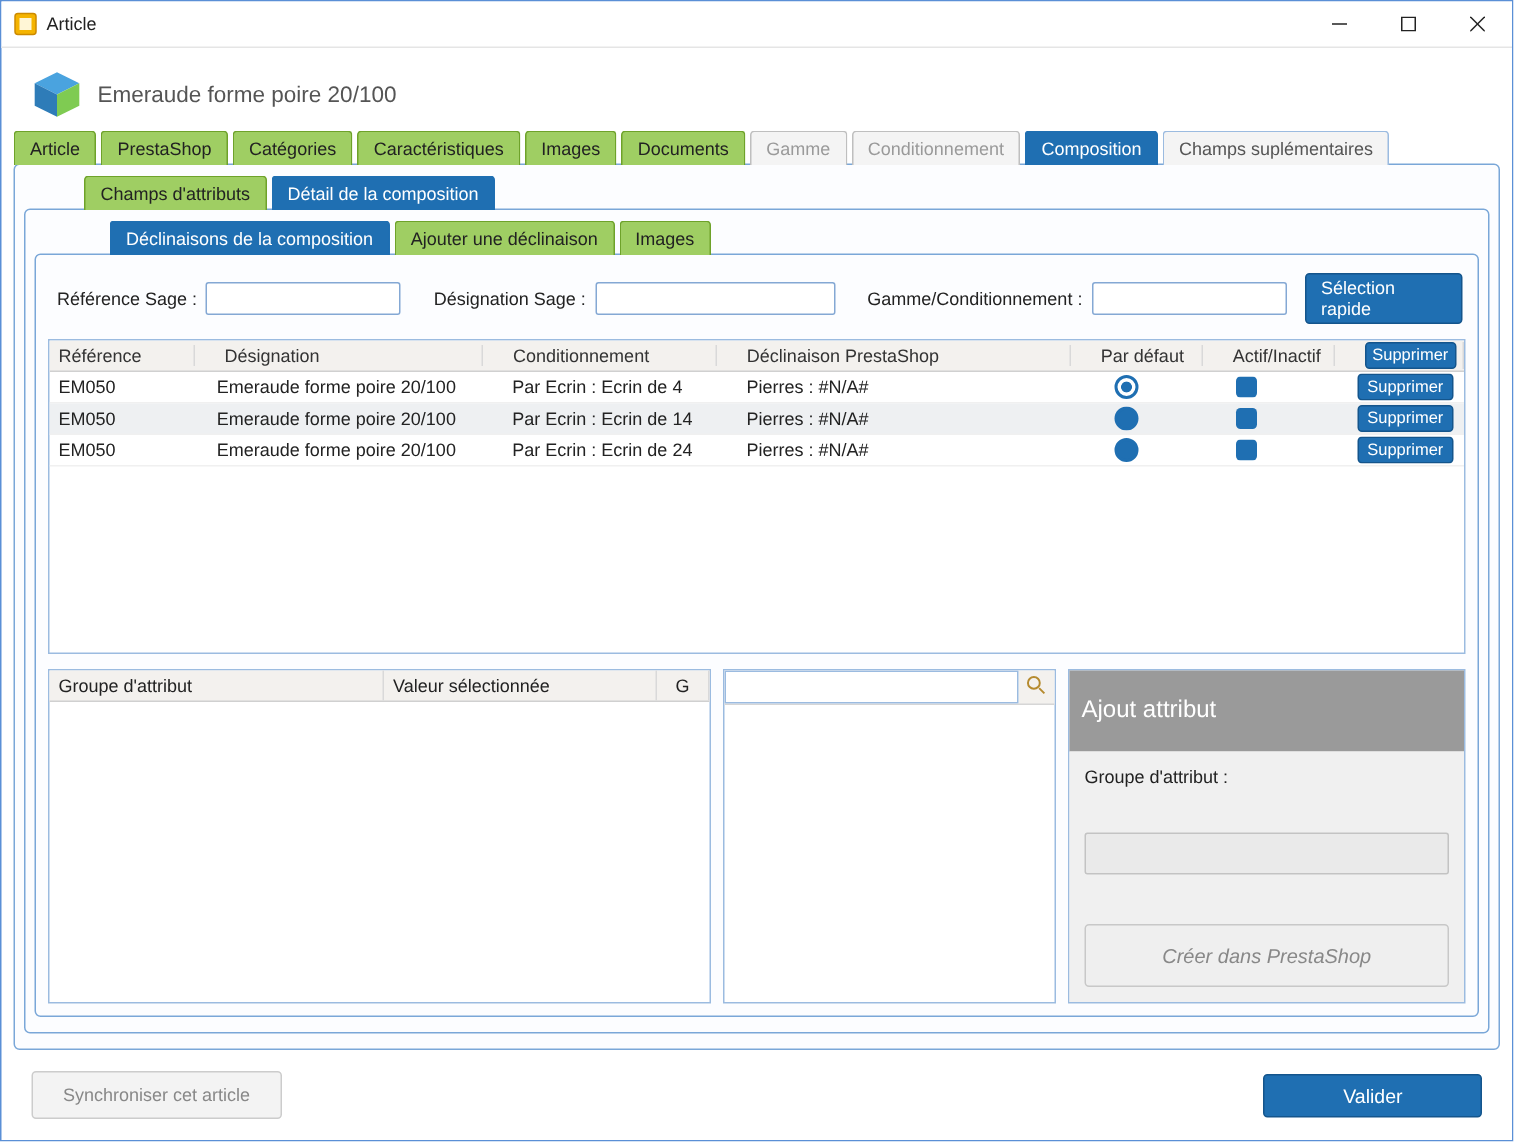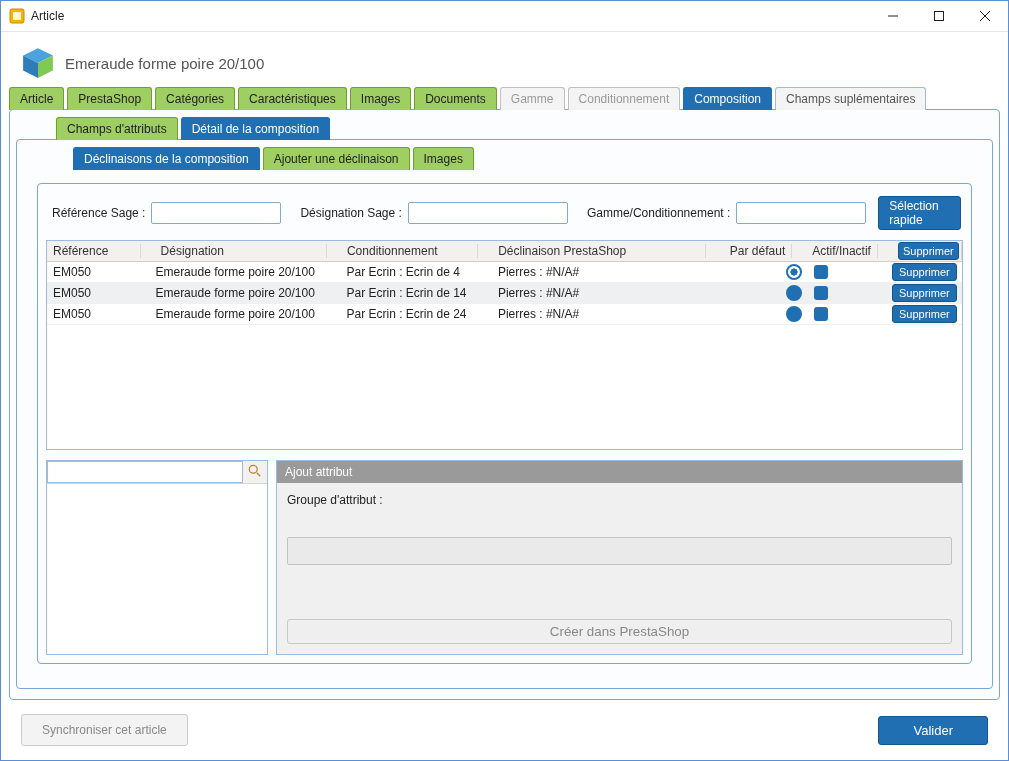--- a/index.html
+++ b/index.html
@@ -25,41 +25,41 @@
 .tab.blue{background:#1f6fb2;color:#fff;border-color:#1f6fb2;}
 .tab.blue-inactive{background:#f4f4f4;border-color:#9bbbe0;color:#555;}
 
 .tabs.sub{padding-left:40px;}
 .tabs.sub .tab{font-size:12px;}
 .tabs.sub2{padding-left:50px;}
 
 .panel{border:1px solid #7aa7d8;border-radius:4px;margin:0 8px;background:#fcfdff;}
 .panel.outer{flex:1;display:flex;flex-direction:column;padding:6px 6px 10px 6px;margin-bottom:6px;}
 .panel.mid{flex:1;display:flex;flex-direction:column;padding:6px 6px 10px 6px;margin:0;}
-.panel.inner{flex:1;display:flex;flex-direction:column;padding:8px;margin:14px;}
+.panel.inner{flex:1;display:flex;flex-direction:column;padding:8px;margin:0;}
 
 .filter-row{display:flex;align-items:center;gap:6px;padding:4px 2px 10px 6px;}
 .filter-row label{white-space:nowrap;}
 .txt{border:1px solid #84a8d4;border-radius:2px;height:20px;padding:0 4px;background:#fff;}
 .btn{background:#1f6fb2;color:#fff;border:1px solid #14558c;border-radius:3px;padding:2px 10px;font-size:12px;cursor:default;}
-.btn.wide{padding:6px 34px;font-size:13px;}
+.btn.wide{padding:6px 52px;font-size:13px;}
 .btn.light{background:#f3f3f3;color:#888;border:1px solid #ccc;}
 
 .grid{border:1px solid #9bbbe0;flex:0 0 208px;background:#fff;overflow:hidden;}
 .grid-head,.grid-row{display:flex;align-items:center;height:20px;}
 .grid-head{background:#f3f1ee;border-bottom:1px solid #d0d0d0;gap:14px;}
 .grid-head .gc{border-right:1px solid #d9d9d9;padding:0 6px;font-size:12px;color:#333;white-space:nowrap;overflow:hidden;}
 .grid-row .gc{padding:0 6px;font-size:12px;white-space:nowrap;overflow:hidden;}
 .grid-row{border-bottom:1px solid #f0f0f0;}
 .grid-row.alt{background:#eef0f2;}
 .gc.ref{width:96px;}
 .gc.des{width:190px;}
 .gc.cond{width:148px;}
 .gc.decl{width:240px;}
-.gc.def{width:70px;text-align:right;}
+.gc.def{width:70px;text-align:left;}
 .gc.act{width:70px;text-align:left;}
 .gc.sup{width:68px;text-align:center;}
 .hdr-btn{display:inline-block;background:#1f6fb2;color:#fff;border:1px solid #14558c;border-radius:3px;font-size:11px;padding:0 4px;line-height:16px;}
 .radio-dot{display:inline-block;width:12px;height:12px;border-radius:50%;border:2px solid #1f6fb2;vertical-align:middle;}
 .radio-dot.on{background:radial-gradient(circle,#1f6fb2 0 40%,#fff 45% 100%);} 
 .radio-dot.full{background:#1f6fb2;}
 .sq-dot{display:inline-block;width:14px;height:14px;border-radius:3px;background:#1f6fb2;vertical-align:middle;}
 .sup-btn{display:inline-block;background:#1f6fb2;color:#fff;border:1px solid #14558c;border-radius:3px;font-size:11px;padding:0 6px;line-height:16px;}
 
 .lower{display:flex;gap:8px;margin-top:10px;flex:1;}
@@ -68,24 +68,24 @@
 .lower .box2{flex:0 0 220px;display:flex;flex-direction:column;}
 .lower .box3{flex:1;display:flex;flex-direction:column;}
 .box1 .mini-head{display:flex;background:#f3f1ee;border-bottom:1px solid #d0d0d0;height:20px;}
 .box1 .mini-head .mc{border-right:1px solid #d9d9d9;padding:0 6px;font-size:12px;display:flex;align-items:center;}
 .mc.ga{flex:0 0 210px;}
 .mc.vs{flex:1;}
 .mc.g{flex:0 0 22px;justify-content:center;}
 .box2 .search-row{display:flex;align-items:center;border-bottom:1px solid #d6d6d6;background:#f3f1ee;height:22px;}
 .box2 .search-row .srch{flex:1;height:18px;border:1px solid #9bbbe0;margin:0;}
 .box2 .search-row .mag{width:24px;text-align:center;}
-.box3 .hdr{background:#9a9a9a;color:#fff;font-size:12px;padding:4px 8px;}
+.box3 .hdr{background:#9a9a9a;color:#fff;font-size:16px;padding:18px 8px;}
 .box3 .body{flex:1;background:#f0f0f0;padding:10px;display:flex;flex-direction:column;gap:6px;}
 .box3 .ro-inp{border:1px solid #c3c3c3;background:#eaeaea;height:24px;border-radius:2px;}
-.box3 .create-btn{border:1px solid #c8c8c8;background:#efefef;color:#888;border-radius:3px;height:25px;margin-top:auto;}
+.box3 .create-btn{border:1px solid #c8c8c8;background:#efefef;color:#888;border-radius:3px;height:42px;margin-top:auto;font-style:italic;}
 
 .footer{display:flex;align-items:center;padding:8px 20px 14px 20px;}
 .footer .spacer{flex:1;}
 </style>
 </head>
 <body>
 
 <div class="window">
 
   <div class="titlebar">
@@ -208,20 +208,27 @@
                   <div class="gc decl">Pierres : #N/A#</div>
                   <div class="gc def"><span class="radio-dot full"></span></div>
                   <div class="gc act"><span class="sq-dot"></span></div>
                   <div class="gc sup"><span class="sup-btn">Supprimer</span></div>
                 </div>
               </div>
           </div>
 
           <div class="lower">
 
+            <div class="box box1">
+              <div class="mini-head">
+                <div class="mc ga">Groupe d'attribut</div>
+                <div class="mc vs">Valeur sélectionnée</div>
+                <div class="mc g">G</div>
+              </div>
+            </div>
 
             <div class="box box2">
               <div class="search-row">
                 <input class="srch" style="">
                 <span class="mag">
                   <svg width="14" height="14" viewBox="0 0 16 16">
                       <circle cx="6" cy="6" r="4.5" fill="none" stroke="#b58a2e" stroke-width="1.5"></circle>
                       <line x1="10" y1="10" x2="14" y2="14" stroke="#b58a2e" stroke-width="1.5"></line>
                     </svg>
                 </span>

